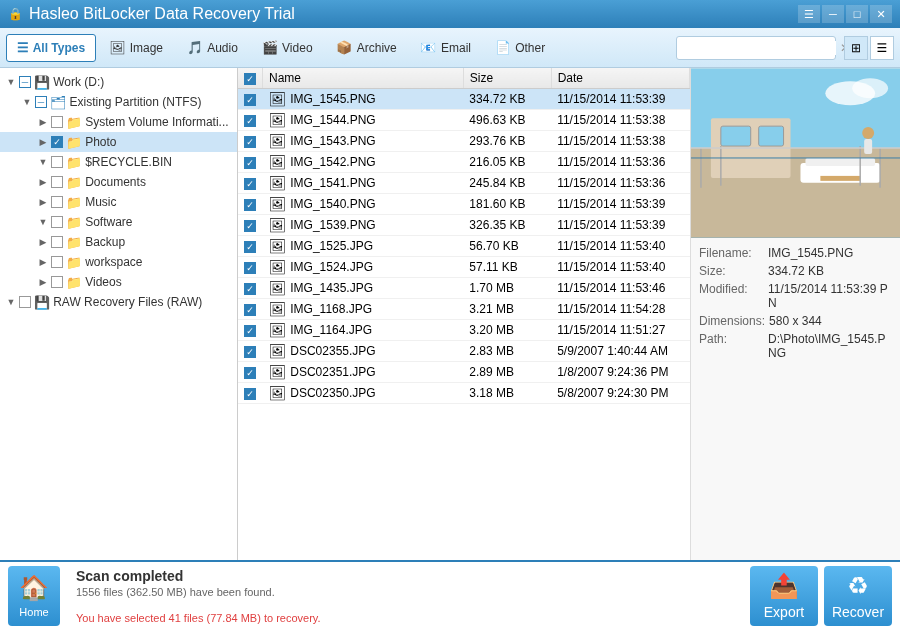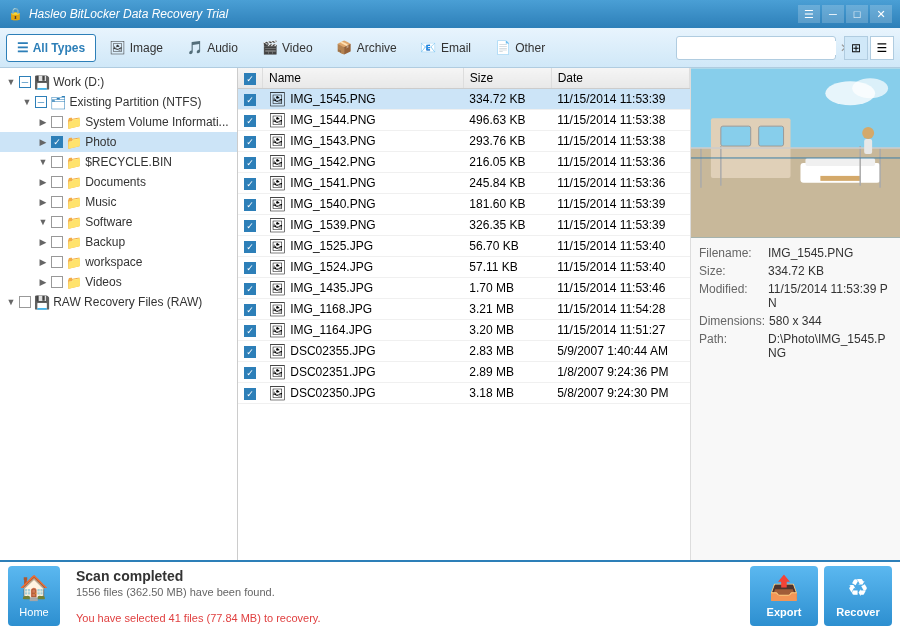--- a/index.html
+++ b/index.html
@@ -6,21 +6,21 @@
     body { width: 900px; height: 630px; overflow: hidden; background: #f0f0f0; }
 
     
     .titlebar {
       height: 28px;
       background: linear-gradient(to bottom, #4a9fd5, #2d7fb8);
       display: flex; align-items: center; justify-content: space-between;
       padding: 0 8px; color: white;
     }
     .titlebar-left { display: flex; align-items: center; gap: 6px; }
-    .titlebar-title { font-size: 12px; font-weight: normal; font-style: italic; }
+    .titlebar-title { font-size: 16px; font-weight: normal; }
     .titlebar-controls { display: flex; gap: 2px; }
     .titlebar-btn { width: 22px; height: 18px; background: rgba(255,255,255,0.2); border: none; color: white; cursor: pointer; font-size: 11px; display: flex; align-items: center; justify-content: center; }
 
     
     .toolbar {
       height: 40px;
       background: linear-gradient(to bottom, #e8f4fd, #d0e8f8);
       border-bottom: 1px solid #b0cce0;
       display: flex; align-items: center; padding: 0 6px; gap: 2px;
     }
@@ -121,21 +121,21 @@
     .status-desc { font-size: 11px; color: #666; margin-top: 2px; }
     .status-selected { font-size: 11px; color: #e04040; margin-top: 14px; }
     .status-action-btns { display: flex; gap: 6px; }
     .action-btn {
       width: 68px; height: 60px;
       display: flex; flex-direction: column; align-items: center; justify-content: center;
       background: linear-gradient(to bottom, #5bb8f0, #2d8fd0);
       border: none; cursor: pointer; color: white; border-radius: 4px; gap: 4px;
     }
     .action-btn-icon { font-size: 24px; }
-    .action-btn-label { font-size: 11px; font-weight: bold; }
+    .action-btn-label { font-size: 14px; }
 
     
     ::-webkit-scrollbar { width: 8px; height: 8px; }
     ::-webkit-scrollbar-track { background: #f0f0f0; }
     ::-webkit-scrollbar-thumb { background: #b0b0b0; border-radius: 4px; }
 
     .col-name { width: 210px; }
     .col-size { width: 90px; }
     .col-date { width: 140px; }
   </style>

